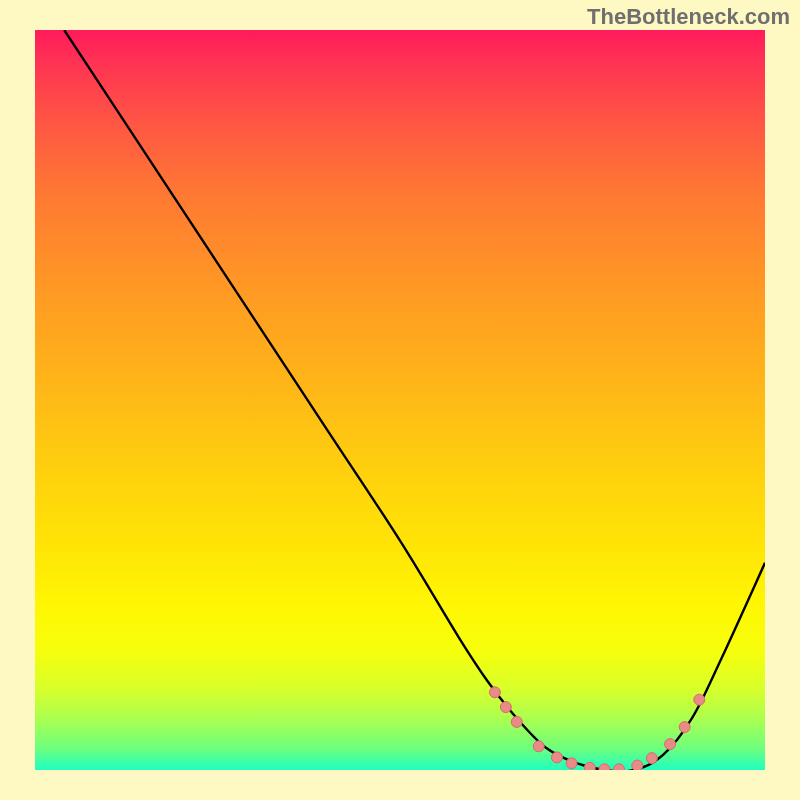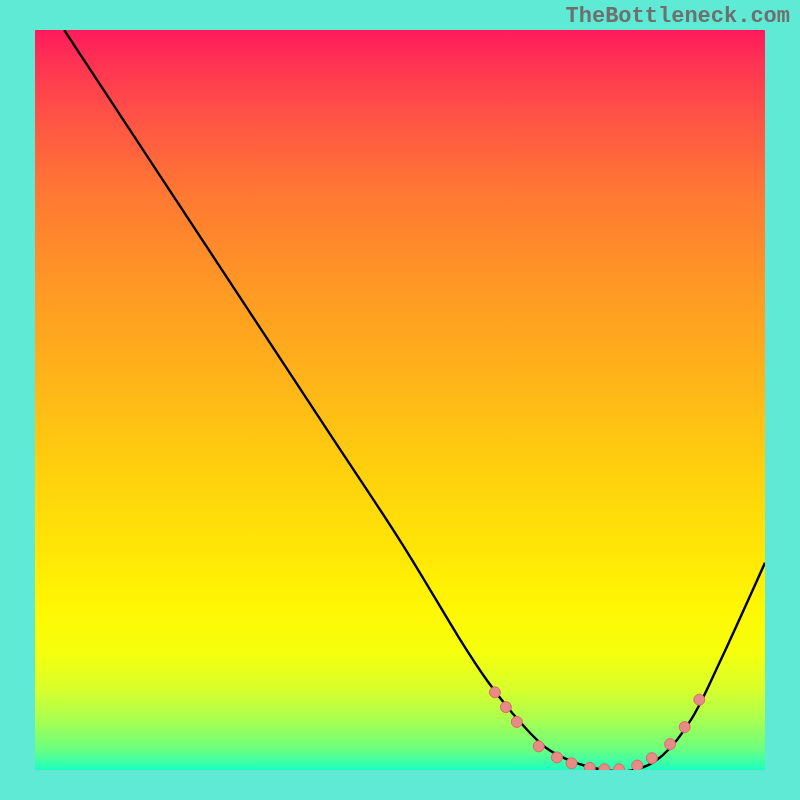--- a/index.html
+++ b/index.html
@@ -8,22 +8,21 @@
     width: 800px;
     height: 800px;
     background: #000000;
     overflow: hidden;
     font-family: Arial, Helvetica, sans-serif;
   }
   .frame {
     position: relative;
     width: 800px;
     height: 800px;
-    background: #5eead4;
-    font-family: Liberation Mono, monospace;
+    background: #fef9c3;
   }
   .watermark {
     position: absolute;
     top: 4px;
     right: 10px;
     font-size: 22px;
     font-weight: bold;
     color: #6f6f6f;
     z-index: 10;
   }

